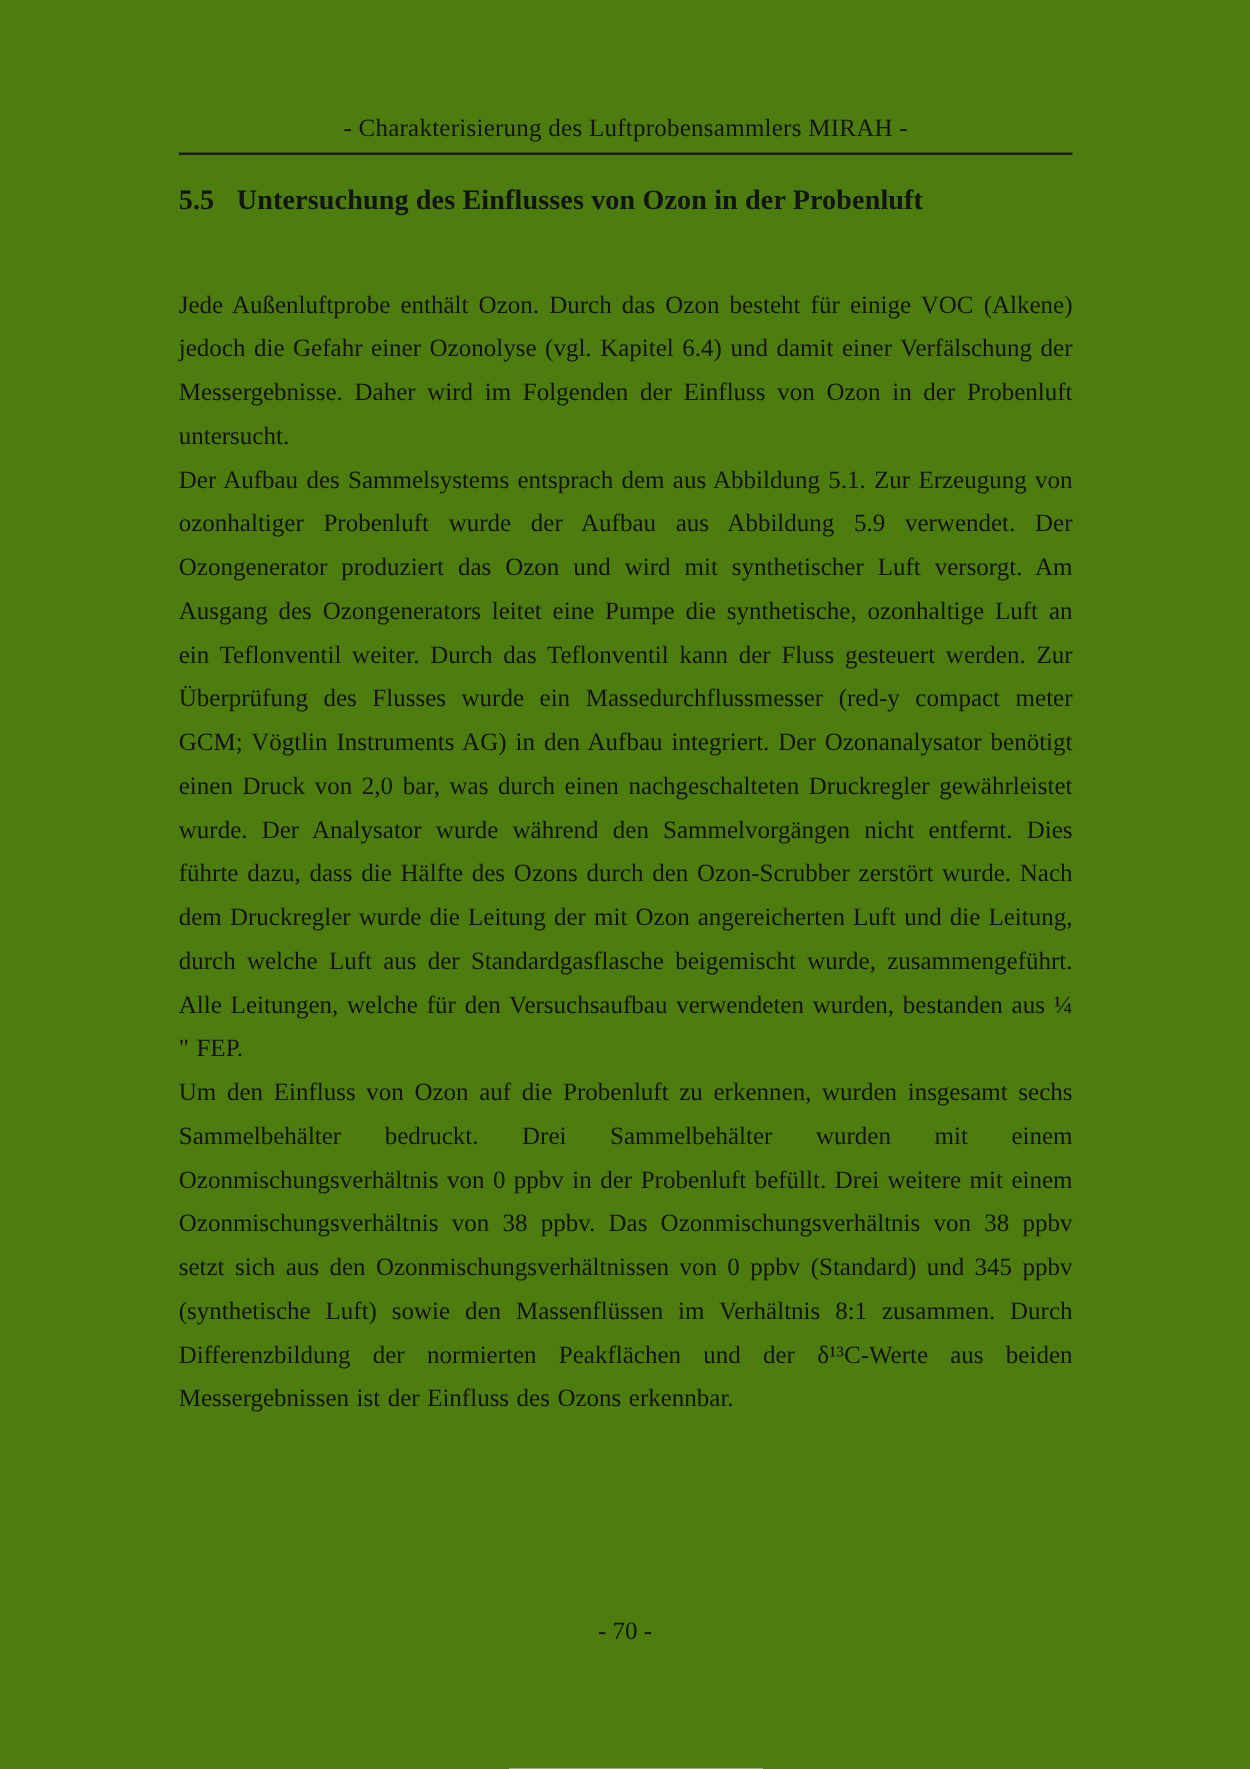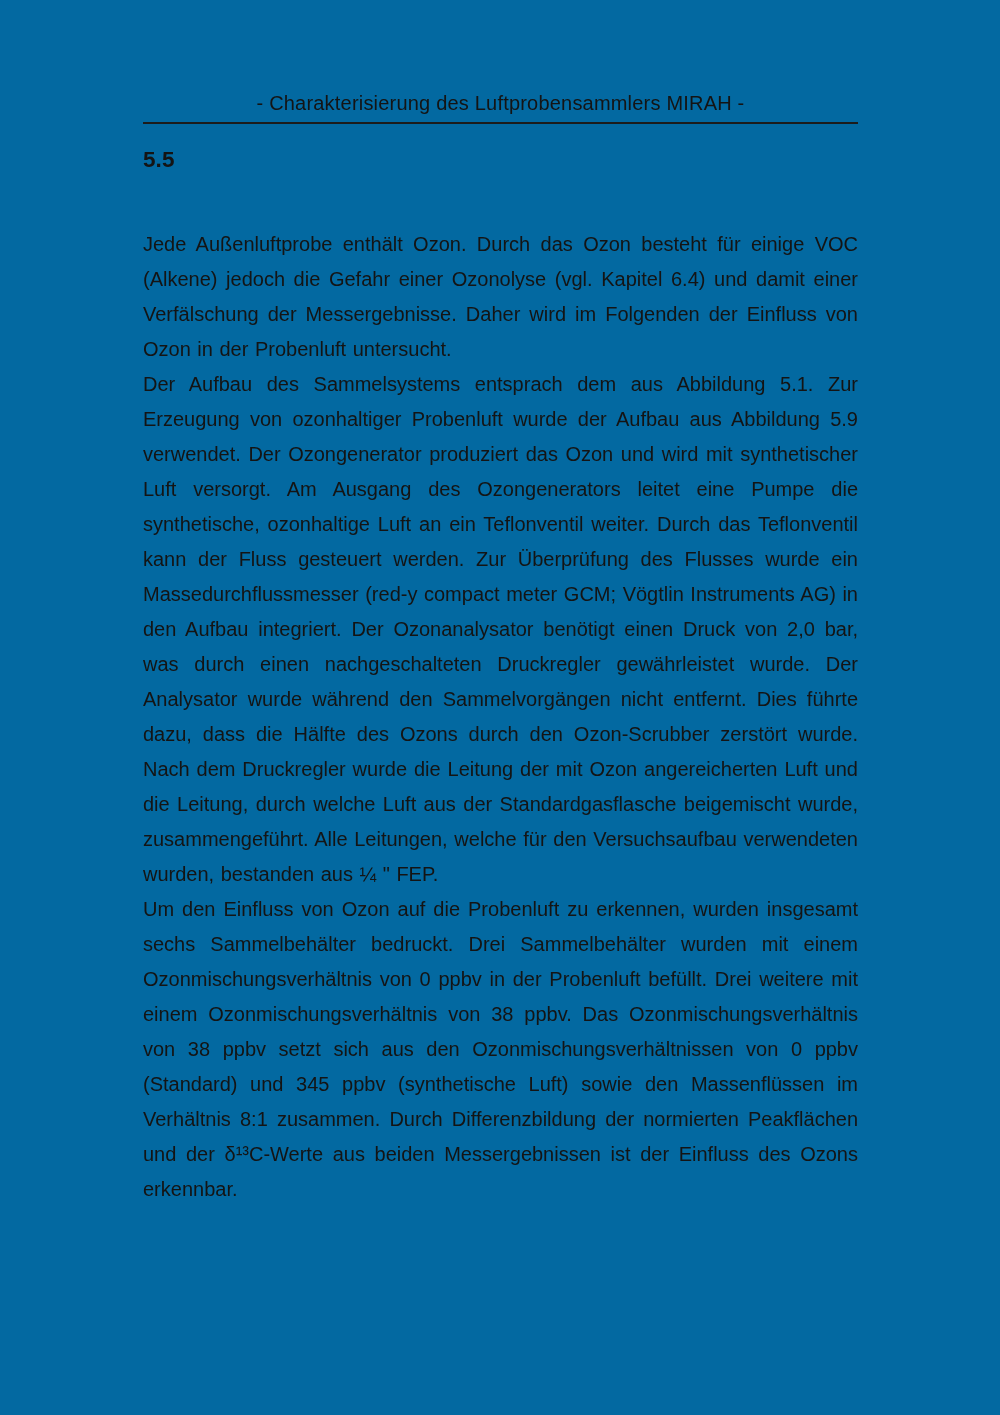--- a/index.html
+++ b/index.html
@@ -5,22 +5,22 @@
 <style>
   html, body {
     margin: 0;
     padding: 0;
     background: #ffffff;
   }
   .page {
     position: relative;
     width: 1000px;
     height: 1415px;
-    background: #0369a1;
-    font-family: Liberation Sans, sans-serif;
+    background: #4d7c0f;
+    font-family: Liberation Serif, serif;
     color: #141414;
     overflow: hidden;
   }
   .content {
     position: absolute;
     left: 143px;
     width: 715px;
     top: 0;
   }
   .running-header {
@@ -75,23 +75,25 @@
 
 <div class="page">
   <div class="content">
 
     <div class="running-header">
       <span>-  Charakterisierung des Luftprobensammlers MIRAH  -</span>
     </div>
 
     <div class="section-heading">
       <span class="sec-num">5.5</span>
+      <span class="sec-title">Untersuchung des Einflusses von Ozon in der Probenluft</span>
     </div>
 
     <div class="body-text">
       <p>Jede Außenluftprobe enthält Ozon. Durch das Ozon besteht für einige VOC (Alkene) jedoch die Gefahr einer Ozonolyse (vgl. Kapitel 6.4) und damit einer Verfälschung der Messergebnisse. Daher wird im Folgenden der Einfluss von Ozon in der Probenluft untersucht.</p>
       <p>Der Aufbau des Sammelsystems entsprach dem aus Abbildung 5.1. Zur Erzeugung von ozonhaltiger Probenluft wurde der Aufbau aus Abbildung 5.9 verwendet. Der Ozongenerator produziert das Ozon und wird mit synthetischer Luft versorgt. Am Ausgang des Ozongenerators leitet eine Pumpe die synthetische, ozonhaltige Luft an ein Teflonventil weiter. Durch das Teflonventil kann der Fluss gesteuert werden. Zur Überprüfung des Flusses wurde ein Massedurchflussmesser (red-y compact meter GCM; Vögtlin Instruments AG) in den Aufbau integriert. Der Ozonanalysator benötigt einen Druck von 2,0 bar, was durch einen nachgeschalteten Druckregler gewährleistet wurde. Der Analysator wurde während den Sammelvorgängen nicht entfernt. Dies führte dazu, dass die Hälfte des Ozons durch den Ozon-Scrubber zerstört wurde. Nach dem Druckregler wurde die Leitung der mit Ozon angereicherten Luft und die Leitung, durch welche Luft aus der Standardgasflasche beigemischt wurde, zusammengeführt. Alle Leitungen, welche für den Versuchsaufbau verwendeten wurden, bestanden aus ¼ " FEP.</p>
       <p>Um den Einfluss von Ozon auf die Probenluft zu erkennen, wurden insgesamt sechs Sammelbehälter bedruckt. Drei Sammelbehälter wurden mit einem Ozonmischungsverhältnis von 0 ppbv in der Probenluft befüllt. Drei weitere mit einem Ozonmischungsverhältnis von 38 ppbv. Das Ozonmischungsverhältnis von 38 ppbv setzt sich aus den Ozonmischungsverhältnissen von 0 ppbv (Standard) und 345 ppbv (synthetische Luft) sowie den Massenflüssen im Verhältnis 8:1 zusammen. Durch Differenzbildung der normierten Peakflächen und der δ¹³C-Werte aus beiden Messergebnissen ist der Einfluss des Ozons erkennbar.</p>
     </div>
 
   </div>
 
+  <div class="page-number">- 70 -</div>
 </div>
 
 </body></html>

